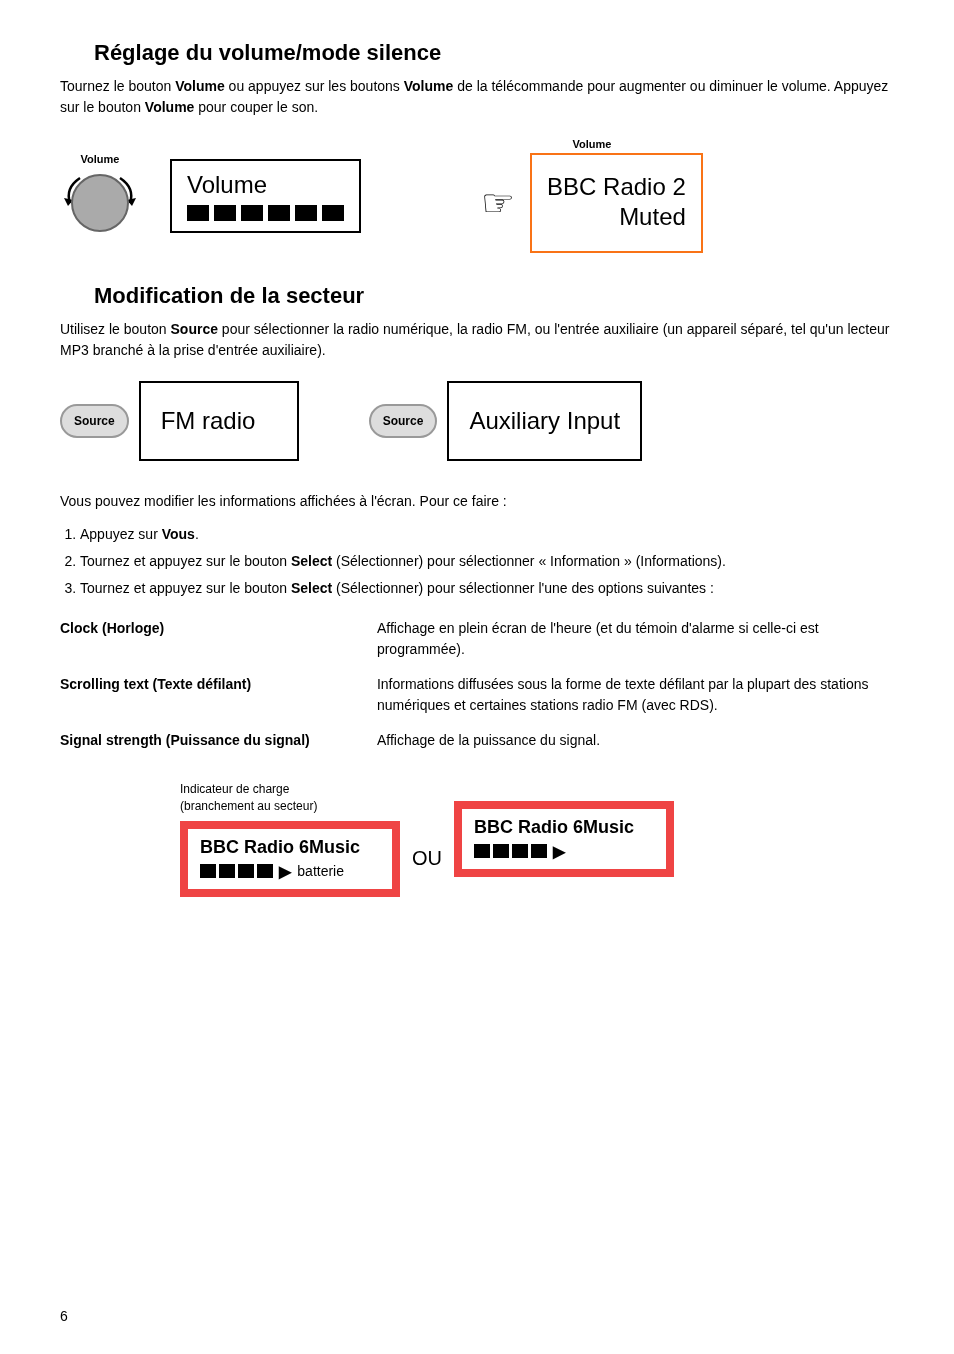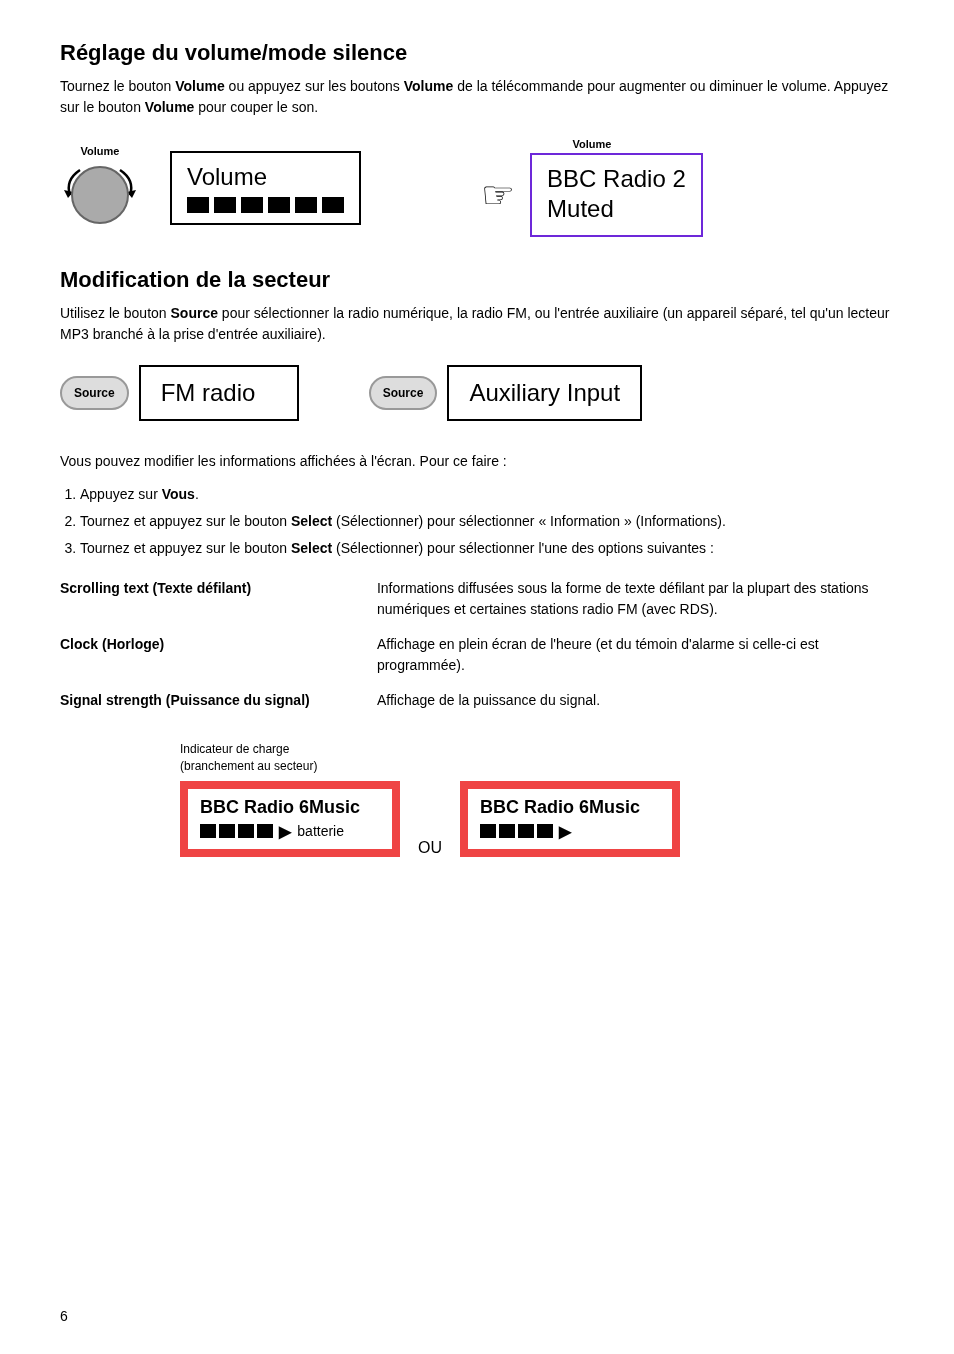--- a/index.html
+++ b/index.html
@@ -10,20 +10,21 @@
       color: #000;
       width: 954px;
       min-height: 1354px;
       padding: 40px 60px 40px 60px;
     }
 
     h2 {
       font-size: 22px;
       font-weight: bold;
       margin-bottom: 10px;
+      margin-left: 34px;
     }
 
     p {
       margin-bottom: 12px;
       line-height: 1.5;
     }
 
     .section {
       margin-bottom: 30px;
     }
@@ -50,21 +51,21 @@
 
     .source-diagram-row {
       display: flex;
       align-items: center;
       gap: 10px;
       margin: 20px 0 30px 0;
     }
 
     .source-display-box {
       border: 2px solid #000;
-      padding: 12px 20px;
+      padding: 24px 20px;
       min-width: 160px;
       font-size: 24px;
       font-weight: normal;
     }
 
     
     .info-section {
       margin-top: 10px;
     }
 
@@ -141,22 +142,22 @@
     .bbc-arrow {
       font-size: 16px;
       font-weight: bold;
     }
 
     .bbc-text {
       font-size: 14px;
     }
 
     .ou-label {
-      font-size: 16px;
-      padding: 0 18px;
+      font-size: 20px;
+      padding: 0 12px;
       margin-top: 40px;
     }
 
     .page-num {
       position: absolute;
       bottom: 30px;
       left: 60px;
       font-size: 14px;
     }
 
@@ -212,23 +213,24 @@
       gap: 5px;
     }
 
     .vol-bar {
       width: 22px;
       height: 16px;
       background: #000;
     }
 
     .muted-display {
-      border: 2px solid #6d28d9;
-      padding: 10px 15px;
+      border: 2px solid #f97316;
+      padding: 18px 15px;
       min-width: 170px;
+      text-align: right;
     }
 
     .muted-title {
       font-size: 24px;
       margin-bottom: 2px;
     }
 
     .vol-label-above {
       font-size: 11px;
       font-weight: bold;
@@ -329,35 +331,35 @@
       Tournez et appuyez sur le bouton <strong>Select</strong> (Sélectionner) pour sélectionner « Information » (Informations).
     </li>
     <li>
       Tournez et appuyez sur le bouton <strong>Select</strong> (Sélectionner) pour sélectionner l'une des options suivantes :
     </li>
   </ol>
 
   <table class="info-table">
     <tbody>
       <tr>
+        <td><strong>Clock (Horloge)</strong></td>
+        <td>Affichage en plein écran de l'heure (et du témoin d'alarme si celle-ci est programmée).</td>
+      </tr>
+      <tr>
         <td><strong>Scrolling text (Texte défilant)</strong></td>
         <td>Informations diffusées sous la forme de texte défilant par la plupart des stations numériques et certaines stations radio FM (avec RDS).</td>
-      </tr>
-      <tr>
-        <td><strong>Clock (Horloge)</strong></td>
-        <td>Affichage en plein écran de l'heure (et du témoin d'alarme si celle-ci est programmée).</td>
       </tr>
       <tr>
         <td><strong>Signal strength (Puissance du signal)</strong></td>
         <td>Affichage de la puissance du signal.</td>
       </tr>
     </tbody>
   </table>
 
-  <div style="display:flex; align-items:flex-end; gap:0; margin-top:10px; padding-left:120px;">
+  <div style="display:flex; align-items:center; gap:0; margin-top:10px; padding-left:120px;">
 
     <div class="bbc-left">
       <div class="bbc-label" style="text-align:left; margin-bottom:6px;">Indicateur de charge<br>(branchement au secteur)</div>
       <div class="bbc-display">
         <div class="bbc-title">BBC Radio 6Music</div>
         <div class="bbc-bottom-row">
           <div class="bbc-bars">
             <div class="bbc-bar"></div>
             <div class="bbc-bar"></div>
             <div class="bbc-bar"></div>

